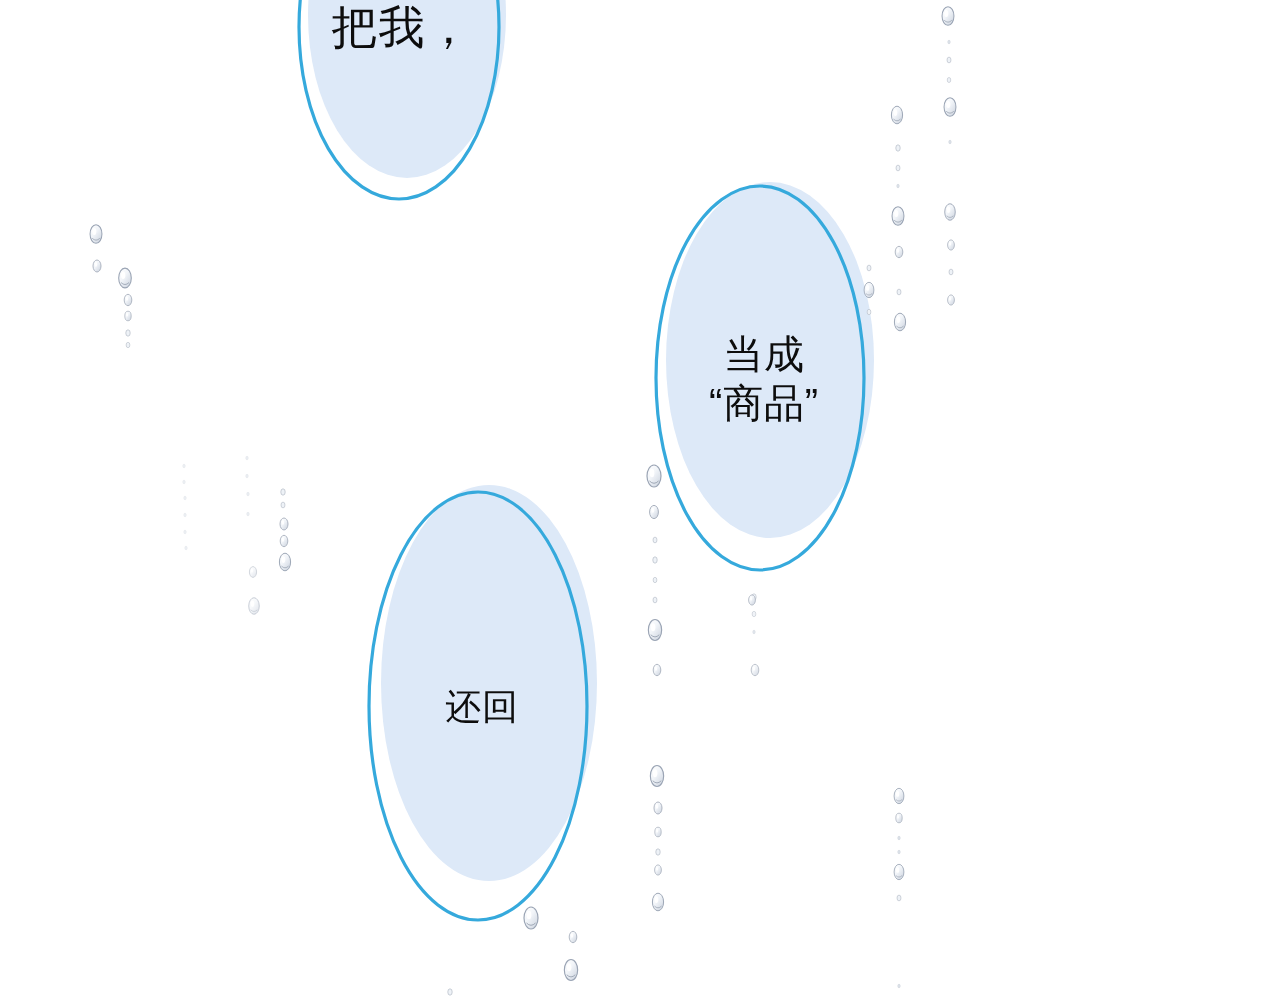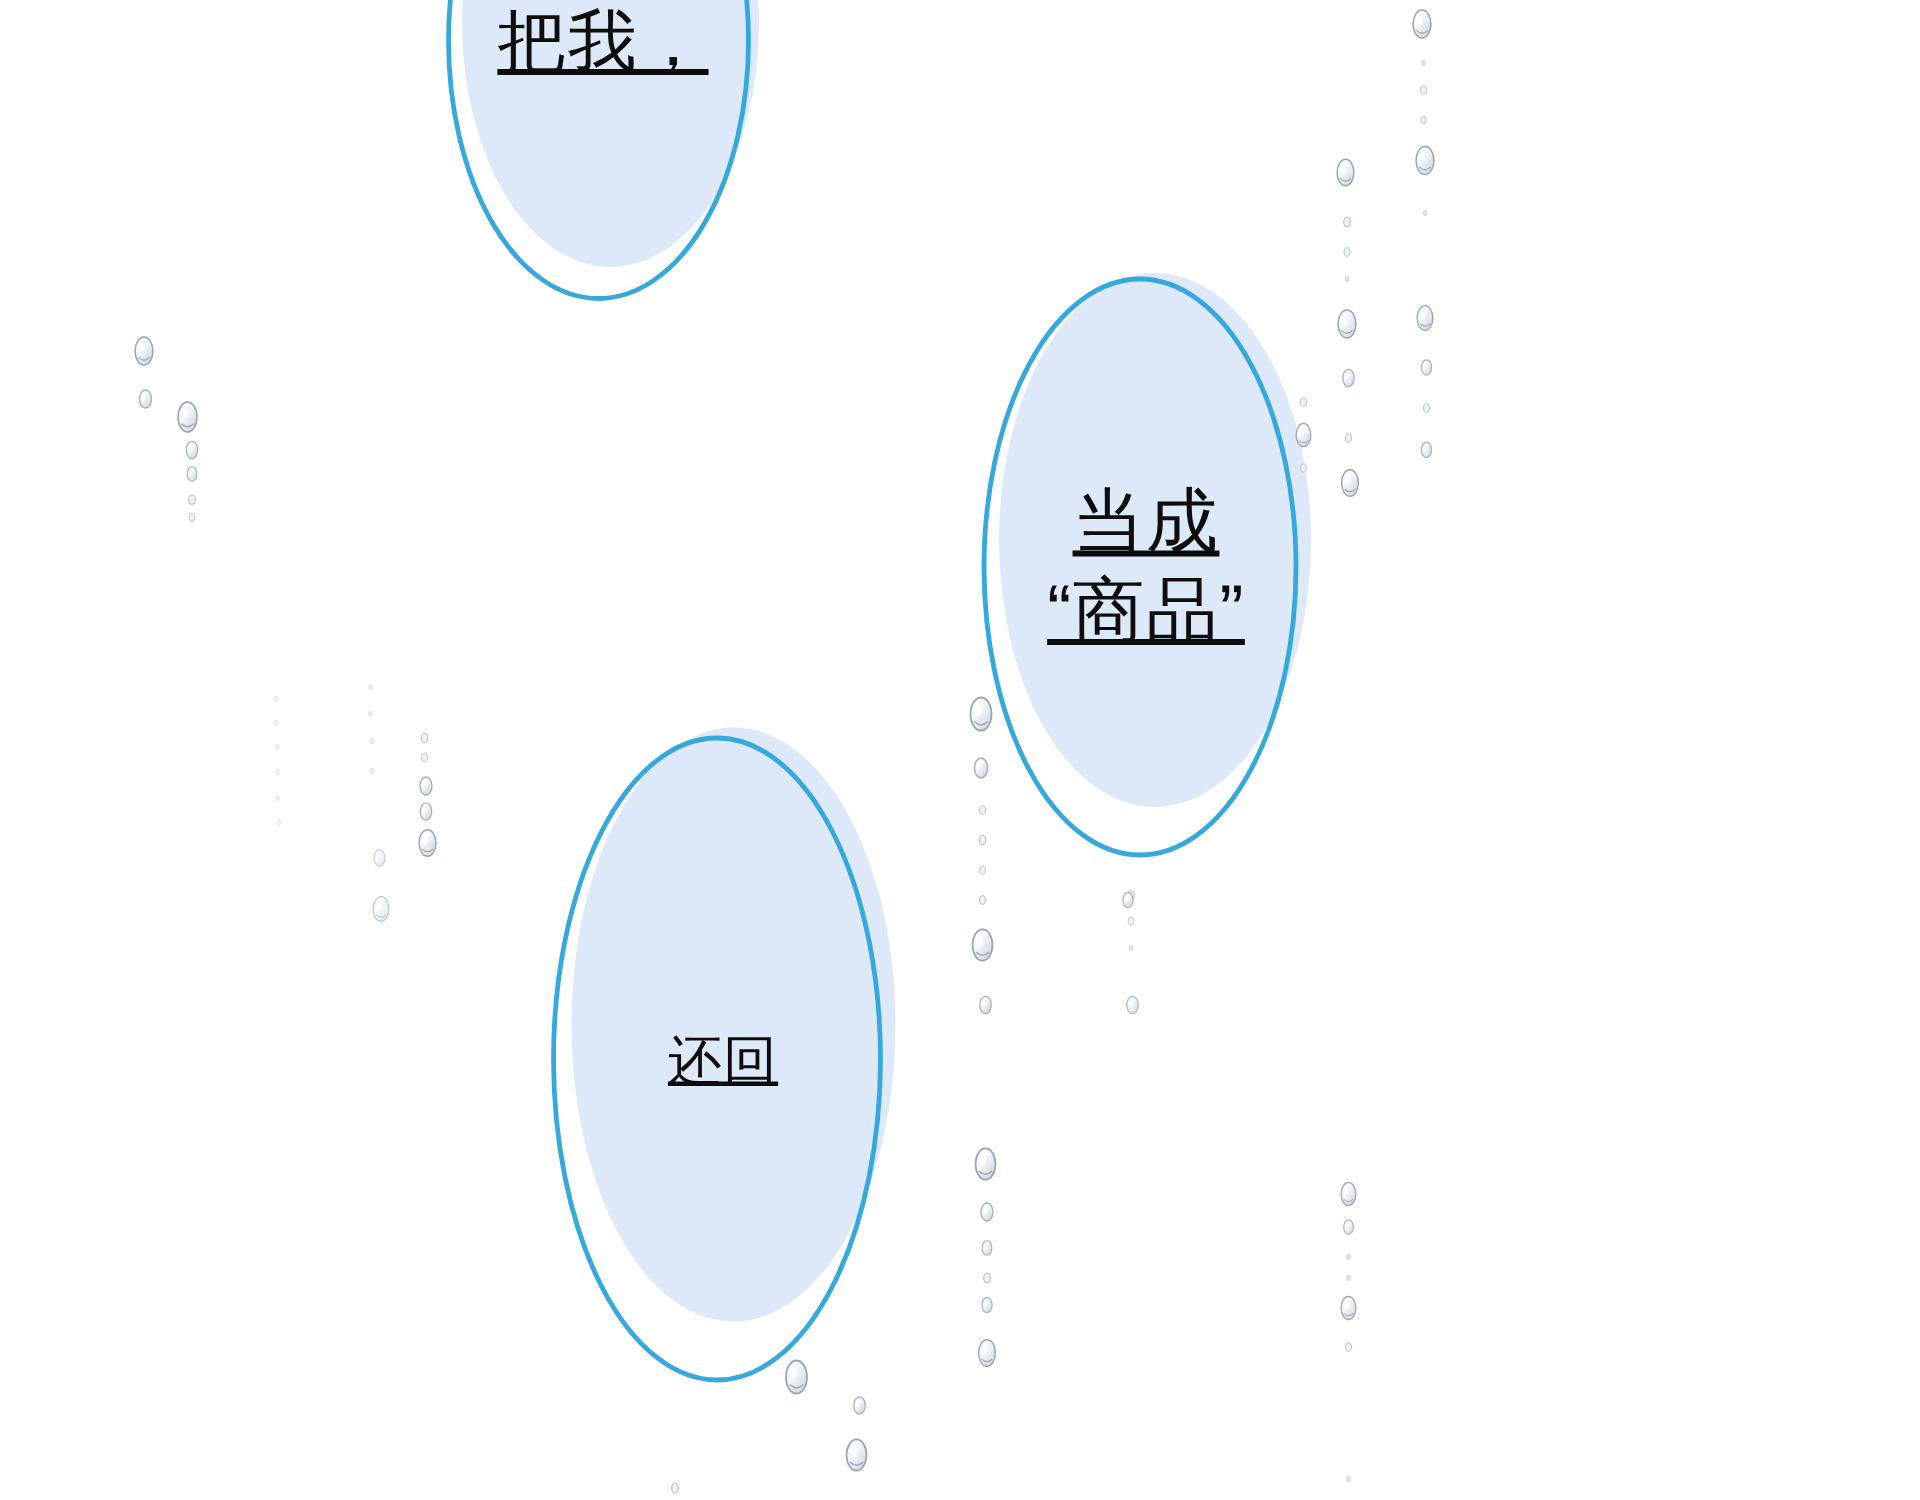--- a/index.html
+++ b/index.html
@@ -41,29 +41,29 @@
     display: flex;
     flex-direction: column;
     align-items: center;
     justify-content: center;
     color: #0d0d0d;
     text-align: center;
     letter-spacing: 0.02em;
     white-space: nowrap;
     font-weight: 400;
   }
-  .bubble-line { display: block; text-decoration: underline; }
+  .bubble-line { display: block; }
 
   
   #bubble-1 { left: 295px; top: -148px; width: 214px; height: 350px; }
   #bubble-1 .bubble-text { font-size: 46px; line-height: 1.18; padding-bottom: 182px; }
 
   
   #bubble-2 { left: 650px; top: 178px; width: 228px; height: 402px; }
-  #bubble-2 .bubble-text { font-size: 48px; line-height: 1.22; padding-bottom: 44px; }
+  #bubble-2 .bubble-text { font-size: 40px; line-height: 1.22; padding-bottom: 44px; }
 
   
   #bubble-3 { left: 365px; top: 483px; width: 234px; height: 447px; }
   #bubble-3 .bubble-text { font-size: 36px; line-height: 1.2; padding-bottom: 24px; }
 </style>
 </head>
 <body>
 
 <div id="page">
 

